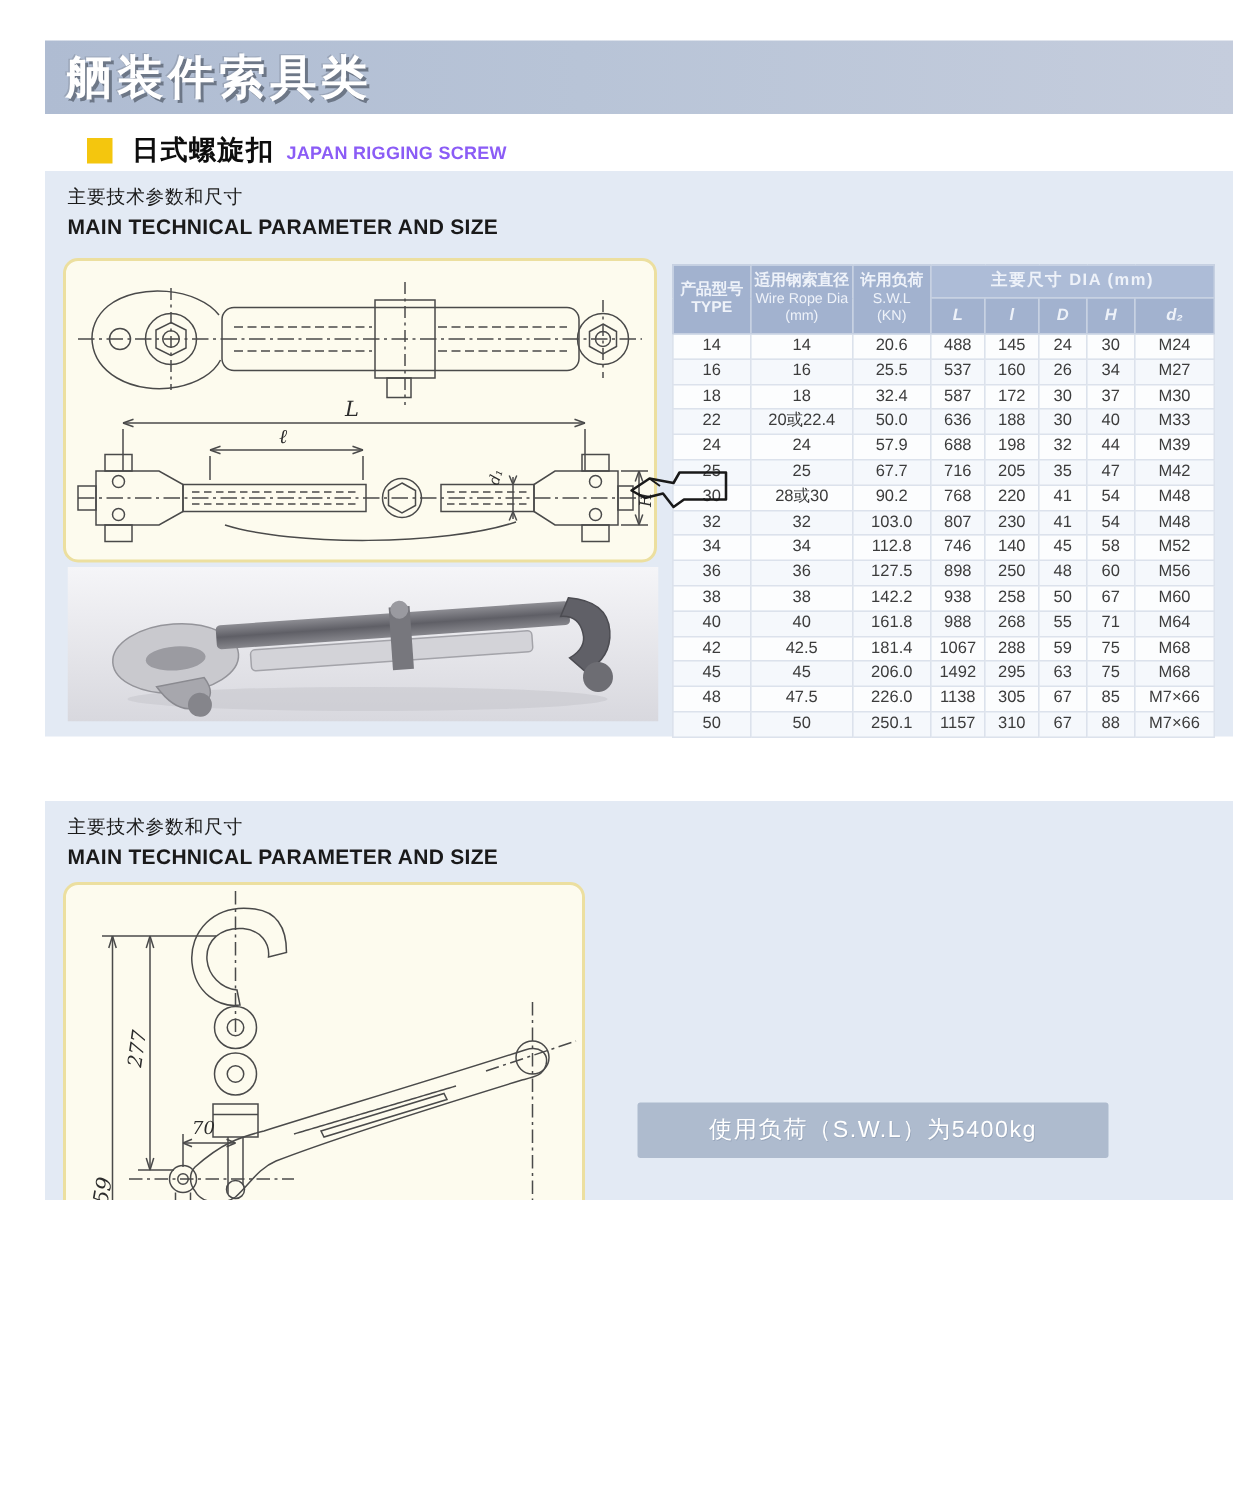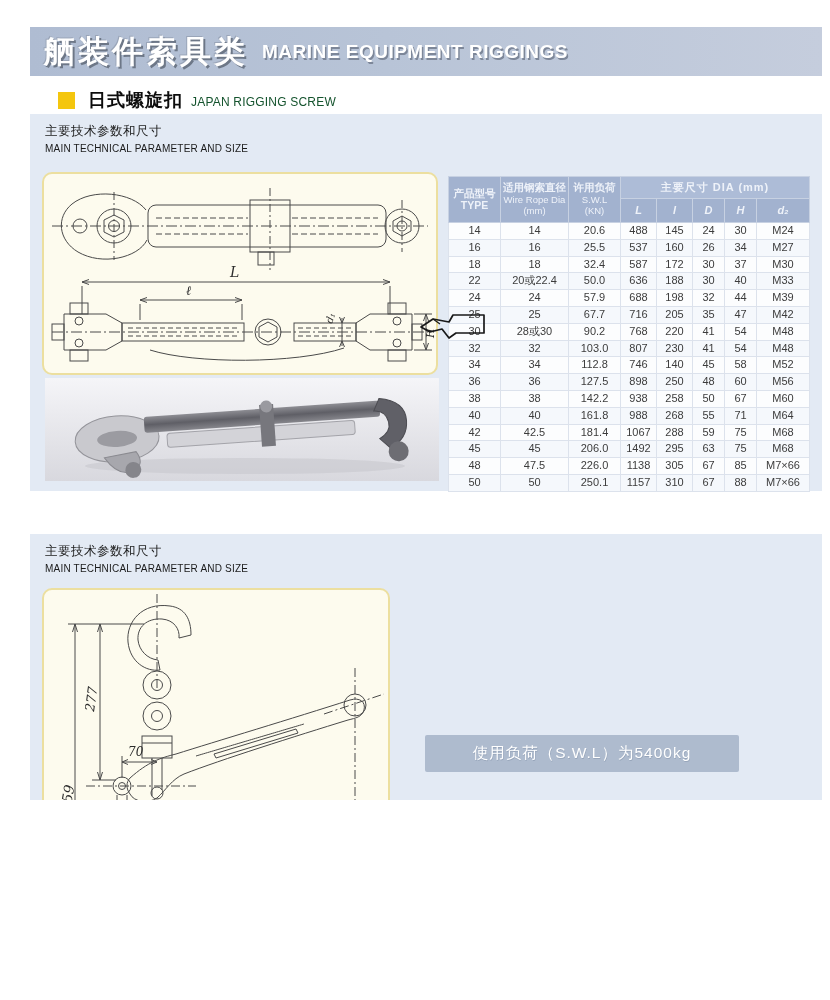--- a/index.html
+++ b/index.html
@@ -13,31 +13,31 @@
     display:flex; align-items:center; padding-left:14px; }
   .banner .zh { font-size:31px; font-weight:900; letter-spacing:3px; color:#fff;
     text-shadow:2px 2px 0 #6d7787, -1px -1px 0 #9aa5b8; font-family:"Liberation Sans","DejaVu Sans",sans-serif; }
   .banner .en { font-size:19px; font-weight:800; letter-spacing:0.5px; color:#fff; margin-left:14px;
     text-shadow:1.5px 1.5px 0 #7d8799; }
 
   
   .sec-head { position:absolute; left:14px; display:flex; align-items:center;padding-left:44px; }
   .sec-head .bullet { width:17px; height:17px; background:#f4c60e; margin-right:13px; flex:0 0 auto; }
   .sec-head .zh { font-size:18px; font-weight:800; color:#0d0d0d; letter-spacing:1px; }
-  .sec-head .en { font-size:12px; font-weight:400; color:#14532d; margin-left:8px; margin-top:3px; letter-spacing:0.2px; }
+  .sec-head .en { font-size:12px; font-weight:700; color:#8b5cf6; margin-left:8px; margin-top:3px; letter-spacing:0.2px; }
   #sec1-head { top:88px; }
   #sec2-head { top:505px; }
 
   
   .panel { position:absolute; left:30px; width:792px; background:#e3eaf4; }
   #panel1 { top:114px; height:377px; }
   #panel2 { top:534px; height:441px; }
   .subtitle { position:absolute; left:15px; top:9px; color:#1a1a1a; }
   .subtitle .zh { font-size:12.5px; letter-spacing:0.5px; }
-  .subtitle .en { font-size:10px; margin-top:3px; letter-spacing:0.2px; }
+  .subtitle .en { font-size:14px; margin-top:3px; letter-spacing:0.2px;font-weight:bold; }
 
   
   .drawbox { position:absolute; background:#fdfbee; border:2px solid #ecdf9f; border-radius:10px; }
   #drawbox1 { left:12px; top:58px; width:396px; height:203px; }
   #drawbox2 { left:12px; top:54px; width:348px; height:364px; }
 
   
   .photo { position:absolute; left:15px; top:264px; width:394px; height:103px; }
 
   
@@ -64,21 +64,20 @@
   .tl { stroke:#4a4a4a; stroke-width:1; fill:none; }
   .dimtxt { font-family:"DejaVu Serif","Liberation Serif",serif; font-style:italic; fill:#2c2c2c; }
 </style>
 </head>
 <body>
 
 <div class="page">
 
   <div class="banner">
     <span class="zh">舾装件索具类</span>
-    <span class="en">MARINE EQUIPMENT RIGGINGS</span>
   </div>
 
   <div class="sec-head" id="sec1-head">
     <span class="bullet"></span>
     <span class="zh">日式螺旋扣</span>
     <span class="en">JAPAN RIGGING SCREW</span>
   </div>
 
   <div class="panel" id="panel1">
     <div class="subtitle">

